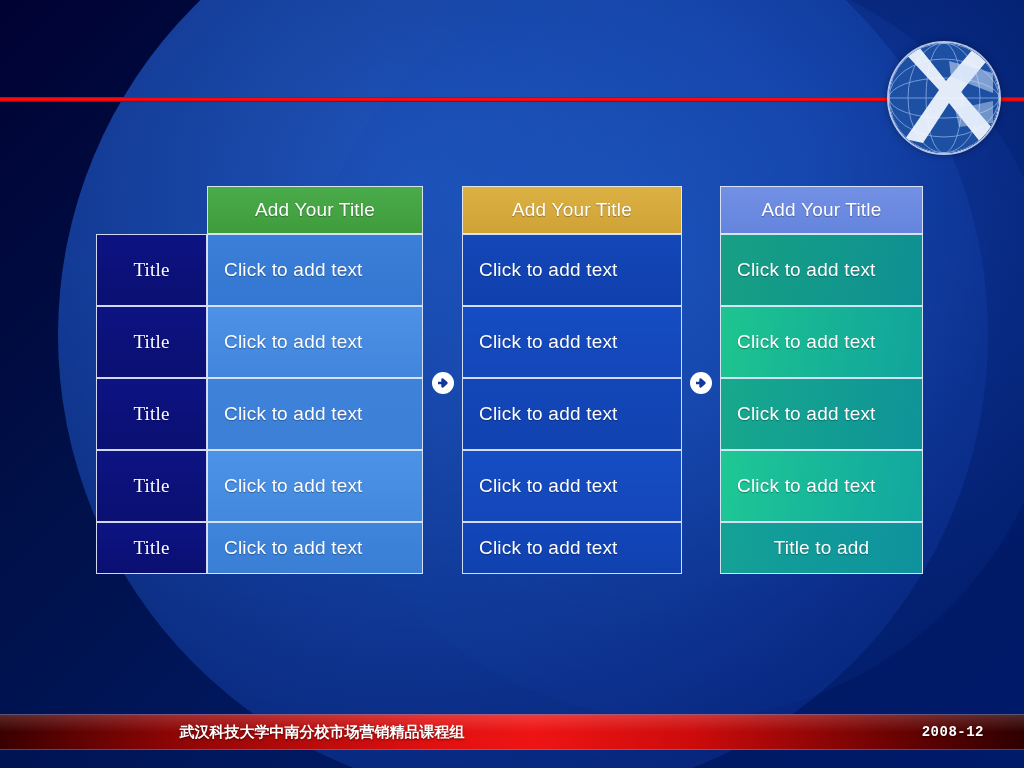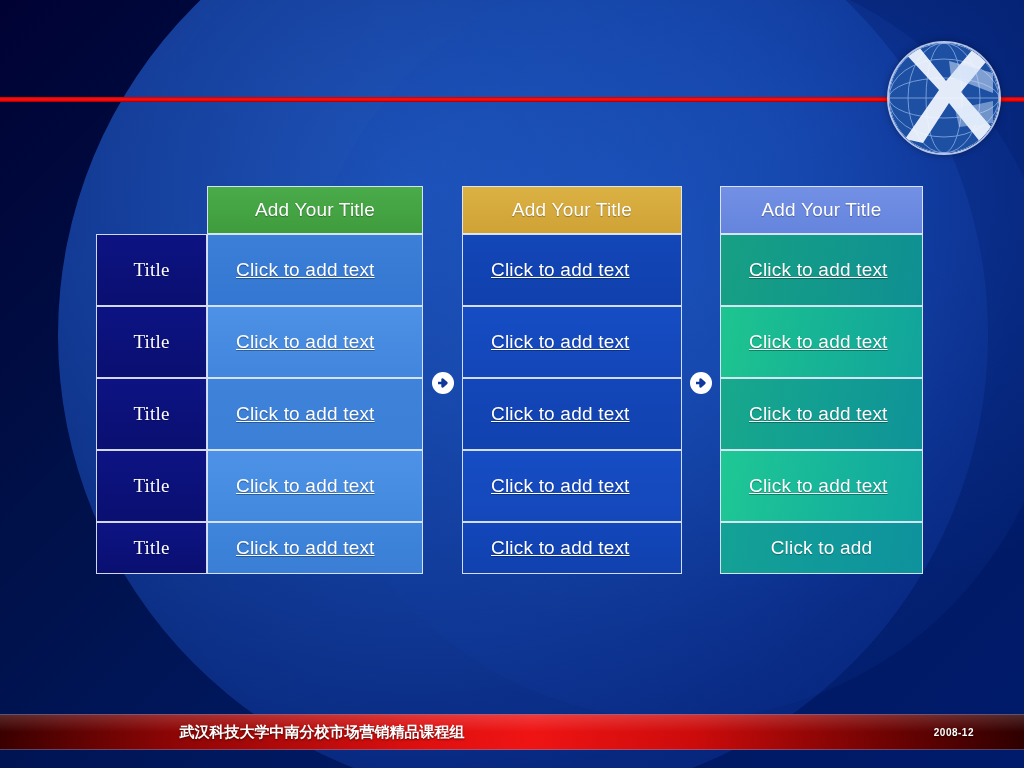--- a/index.html
+++ b/index.html
@@ -46,21 +46,21 @@
   .cell{
     box-sizing:border-box;
     border:1px solid rgba(226,234,250,0.92);
     color:#ffffff;
     display:flex;align-items:center;
     font-size:19px;
     letter-spacing:.2px;
     text-shadow:0 1px 1px rgba(0,0,0,.32);
   }
   .cell.hdr{justify-content:center;}
-  .cell.pad{padding-left:28px;text-decoration:underline;}
+  .cell.pad{padding-left:16px;}
   .cell.ctr{justify-content:center;}
   .cell.lbl{justify-content:center;font-family:Liberation Serif, serif;}
   
   #tbl1{left:96px;top:186px;}
   #tbl1 .spacer{width:111px;height:48px;border:none;background:transparent;}
   #tbl1 .lblcell{width:111px;background:linear-gradient(180deg,#0d1383 0%,#0a0f71 100%);}
   #tbl1 .datacell{width:216px;}
   #tbl1 .hdrcell{width:216px;height:48px;background:linear-gradient(180deg,#4aab4a 0%,#3f9c3c 100%);}
   
   #tbl2{left:462px;top:186px;}
@@ -91,22 +91,22 @@
     background:linear-gradient(to bottom,rgba(255,255,255,.16),rgba(255,255,255,0));
     pointer-events:none;
   }
   .footer-title{
     position:absolute;left:0;width:1024px;text-align:center;
     font-size:15px;font-weight:bold;color:#ffffff;
     text-shadow:0 1px 2px rgba(0,0,0,.6);
     margin-left:-190px;
   }
   .footer-date{
-    position:absolute;right:50px;font-size:10px;font-weight:bold;color:#ffffff;
-    text-shadow:0 1px 2px rgba(0,0,0,.6);letter-spacing:.5px;
+    position:absolute;right:40px;font-size:14px;font-weight:bold;color:#ffffff;
+    text-shadow:0 1px 2px rgba(0,0,0,.6);letter-spacing:.5px;font-family:Liberation Mono, monospace;
   }
 </style>
 </head>
 <body>
 
 <div id="slide">
 
   <div class="bg-circle"></div>
   <div class="bg-circle2"></div>
   <div class="red-line"></div>
@@ -195,21 +195,21 @@
       <div class="row">
         <div class="cell pad datacell" style="height:72px;background:linear-gradient(100deg,#1ec58f 0%,#17b595 45%,#11a49c 100%);">Click to add text</div>
       </div>
       <div class="row">
         <div class="cell pad datacell" style="height:72px;background:linear-gradient(100deg,#17a98c 0%,#139f92 45%,#0f9398 100%);">Click to add text</div>
       </div>
       <div class="row">
         <div class="cell pad datacell" style="height:72px;background:linear-gradient(100deg,#1fc894 0%,#18b89a 45%,#12a7a0 100%);">Click to add text</div>
       </div>
       <div class="row">
-        <div class="cell ctr datacell" style="height:52px;background:linear-gradient(100deg,#14a295 0%,#119a9a 45%,#0e929d 100%);">Click to add</div>
+        <div class="cell ctr datacell" style="height:52px;background:linear-gradient(100deg,#14a295 0%,#119a9a 45%,#0e929d 100%);">Title to add</div>
       </div>
     </div>
 
     <div class="arrow" id="arrow1">
       <svg width="16" height="16" viewBox="0 0 16 16" aria-hidden="true">
         <path d="M3 8 H10 M7.5 4.5 L11.5 8 L7.5 11.5 Z" stroke="#10379c" stroke-width="2.4" fill="#10379c" stroke-linejoin="round"></path>
       </svg>
     </div>
     <div class="arrow" id="arrow2">
       <svg width="16" height="16" viewBox="0 0 16 16" aria-hidden="true">

